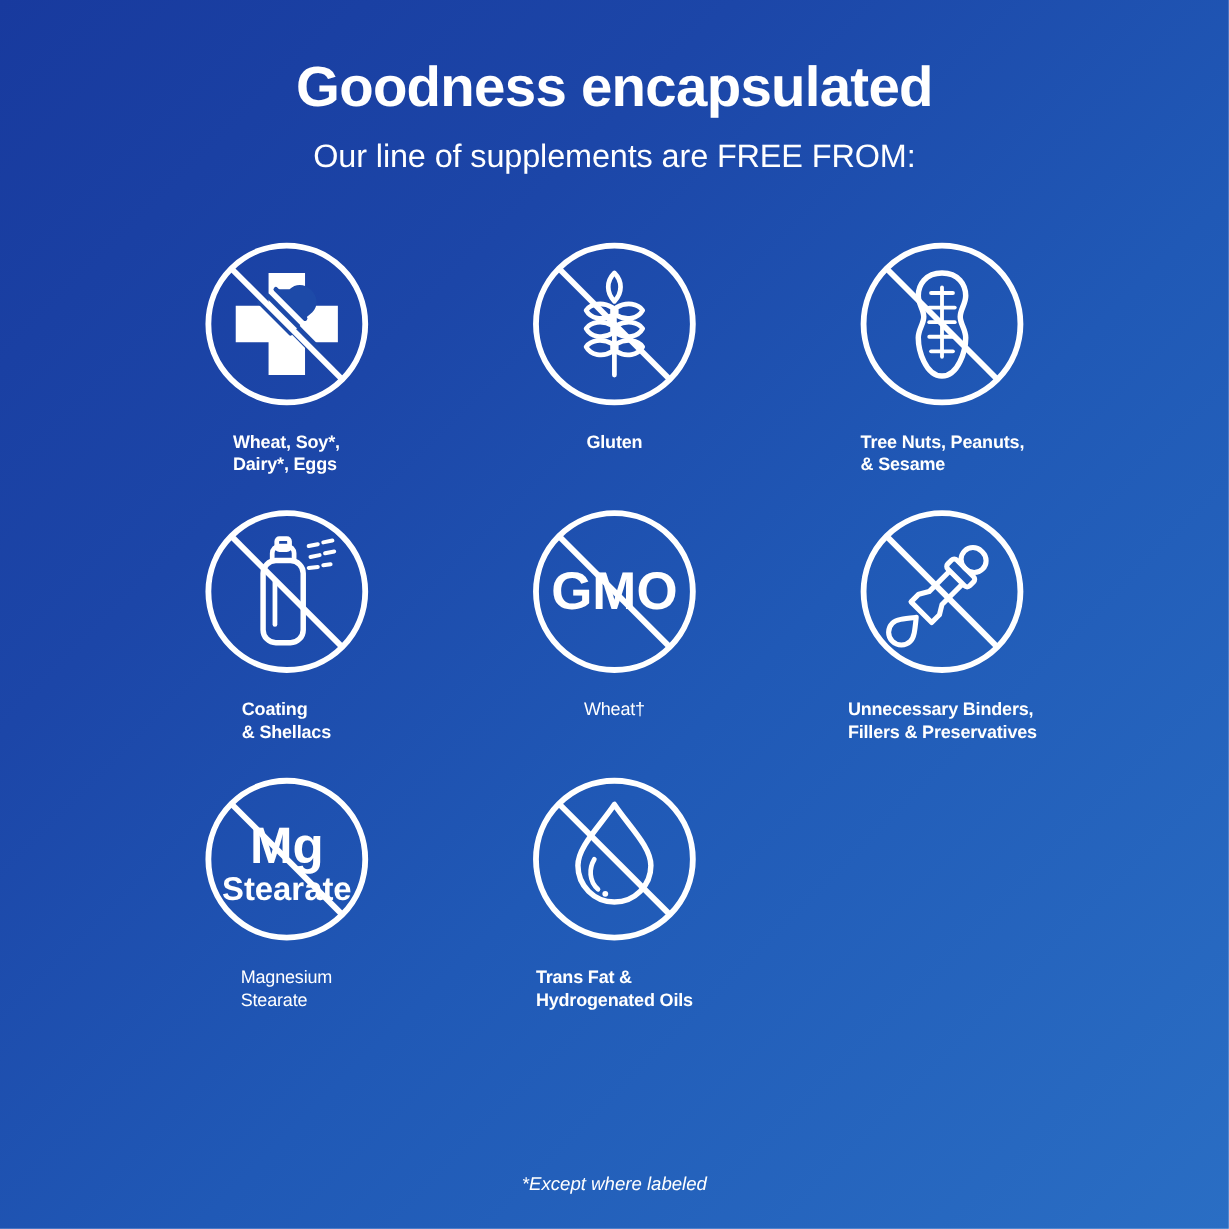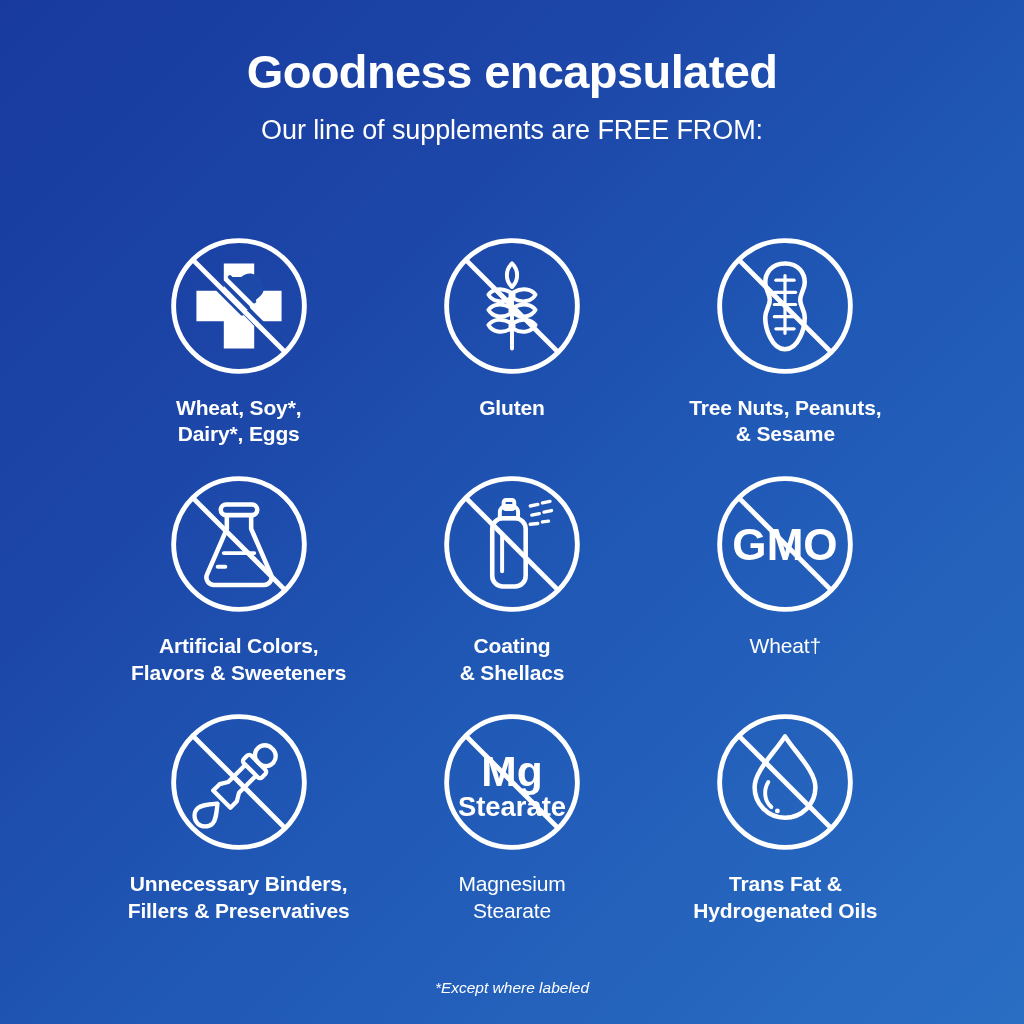--- a/index.html
+++ b/index.html
@@ -17,21 +17,20 @@
   }
 
   .page {
     position: relative;
     width: 1024px;
     height: 1024px;
     box-sizing: border-box;
     display: flex;
     flex-direction: column;
     align-items: center;
-    gap: 36px;
   }
 
   
   .header {
     width: 100%;
     text-align: center;
     padding-top: 46px;
   }
   .title {
     font-size: 47px;
@@ -67,22 +66,22 @@
     height: 152px;
     display: block;
   }
   .icon-wrap svg {
     width: 152px;
     height: 152px;
     display: block;
   }
   .cell-label {
     margin-top: 13px;
-    text-align: center;
-    font-size: 21px;
+    text-align: left;
+    font-size: 15px;
     font-weight: bold;
     line-height: 1.27;
     letter-spacing: -0.15px;
     white-space: pre-line;
   }
   .cell-label.regular {
     font-weight: 400;
   }
 
   
@@ -172,36 +171,20 @@
             <line x1="44" y1="65" x2="56" y2="65"></line>
             <line x1="50" y1="30" x2="50" y2="68"></line>
           </g>
           <line x1="20" y1="20" x2="80" y2="80" stroke="#fff" stroke-width="3.2"></line>
         </svg>
       </span>
       <div class="cell-label">Tree Nuts, Peanuts,
 &amp; Sesame</div>
     </div>
 
-    <div class="cell">
-      <span class="icon-wrap">
-        <svg viewBox="0 0 100 100" fill="none" xmlns="http://www.w3.org/2000/svg">
-          <circle cx="50" cy="50" r="43" stroke="#fff" stroke-width="3.2"></circle>
-
-          <rect x="38" y="24" width="24" height="7" rx="3.5" stroke="#fff" stroke-width="3"></rect>
-
-          <path d="M42 31 v9 L29 70 a5 5 0 0 0 4.5 7 h33 a5 5 0 0 0 4.5 -7 L58 40 v-9" stroke="#fff" stroke-width="3" stroke-linejoin="round"></path>
-          <line x1="40" y1="56" x2="60" y2="56" stroke="#fff" stroke-width="2.6" stroke-linecap="round"></line>
-          <line x1="36" y1="65" x2="41" y2="65" stroke="#fff" stroke-width="2.6" stroke-linecap="round"></line>
-          <line x1="20" y1="20" x2="80" y2="80" stroke="#fff" stroke-width="3.2"></line>
-        </svg>
-      </span>
-      <div class="cell-label">Artificial Colors,
-Flavors &amp; Sweeteners</div>
-    </div>
 
     <div class="cell">
       <span class="icon-wrap">
         <svg viewBox="0 0 100 100" fill="none" xmlns="http://www.w3.org/2000/svg">
           <circle cx="50" cy="50" r="43" stroke="#fff" stroke-width="3.2"></circle>
 
           <rect x="44.5" y="21" width="7" height="6" rx="1.5" stroke="#fff" stroke-width="2.6"></rect>
 
           <path d="M42 33 h12 l0 -4 a4 4 0 0 0 -4 -4 h-4 a4 4 0 0 0 -4 4 z" stroke="#fff" stroke-width="2.6" stroke-linejoin="round"></path>
 

